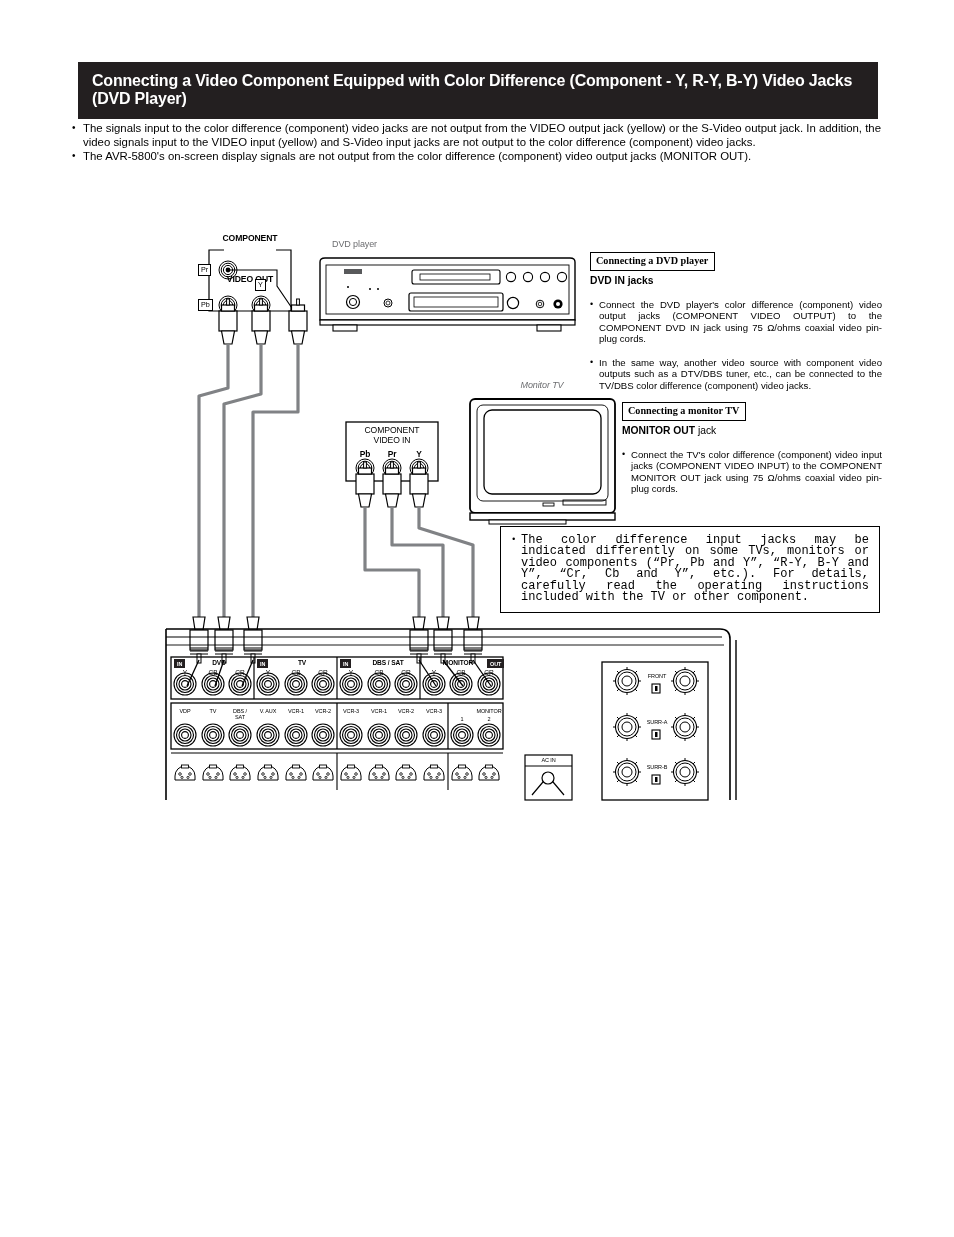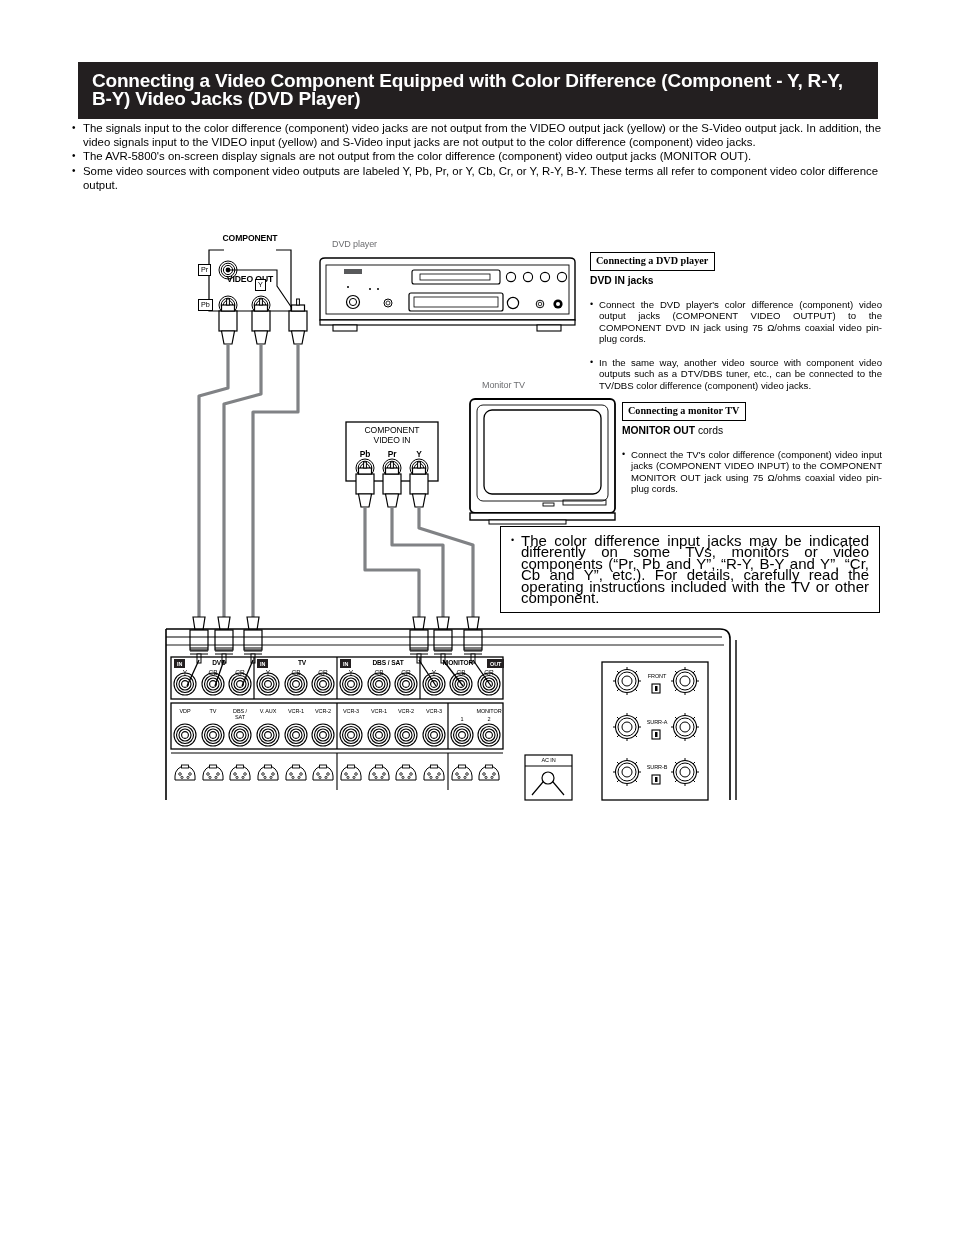--- a/index.html
+++ b/index.html
@@ -16,21 +16,21 @@
   
   .header-bar {
     position: absolute;
     left: 78px; top: 62px;
     width: 800px;
     background: #231f20;
     color: #fff;
     padding: 10px 14px 11px 14px;
     box-sizing: border-box;
     font-weight: bold;
-    font-size: 19px;
+    font-size: 16px;
     line-height: 18px;
     letter-spacing: -0.2px;
   }
 
   
   .intro {
     position: absolute;
     left: 70px; top: 121px;
     width: 818px;
     font-size: 11.4px;
@@ -125,38 +125,38 @@
     position: absolute;
     left: 500px; top: 526px;
     width: 380px;
     border: 1px solid #000;
     box-sizing: border-box;
     padding: 8px 10px 9px 10px;
   }
   .notebox .cb {
     position: relative;
     padding-left: 10px;
-    font-size: 15px;
+    font-size: 12px;
     line-height: 11.4px;
     text-align: justify;
+    font-family: Liberation Mono, monospace;
   }
   .notebox .cb::before {
     content: "\2022";
     position: absolute; left: 0; top: 0; font-size: 9px;
   }
 </style>
 </head>
 <body>
 
 <div class="header-bar">Connecting a Video Component Equipped with Color Difference (Component - Y, R-Y, B-Y) Video Jacks (DVD Player)</div>
 
 <div class="intro">
   <div class="bl">The signals input to the color difference (component) video jacks are not output from the VIDEO output jack (yellow) or the S-Video output jack. In addition, the video signals input to the VIDEO input (yellow) and S-Video input jacks are not output to the color difference (component) video jacks.</div>
   <div class="bl">The AVR-5800's on-screen display signals are not output from the color difference (component) video output jacks (MONITOR OUT).</div>
-  <div class="bl">Some video sources with component video outputs are labeled Y, Pb, Pr, or Y, Cb, Cr, or Y, R-Y, B-Y. These terms all refer to component video color difference output.</div>
 </div>
 
 <svg id="diagram" viewBox="0 0 954 1237" xmlns="http://www.w3.org/2000/svg">
   <defs>
 
     <g id="rcajack">
       <circle r="11" fill="none" stroke="#000" stroke-width="1.1"></circle>
       <circle r="8.5" fill="none" stroke="#000" stroke-width="1.1"></circle>
       <circle r="6" fill="none" stroke="#000" stroke-width="1.1"></circle>
       <circle r="3.4" fill="none" stroke="#000" stroke-width="1.1"></circle>
@@ -395,21 +395,21 @@
   </g>
 </svg>
 
 <div class="lbl" style="left:206px; top:234px; width:88px; font-weight:bold; font-size:8.6px;">COMPONENT</div>
 <div class="lbl" style="left:206px; top:243px; width:88px; font-weight:bold; font-size:8.6px;margin-top:32px;">VIDEO OUT</div>
 <div class="boxlbl" style="left:198px; top:264px;">Pr</div>
 <div class="boxlbl" style="left:198px; top:299px;">Pb</div>
 <div class="boxlbl" style="left:255px; top:279px;">Y</div>
 
 <div class="lbl grey" style="left:320px; top:240px; width:120px; text-align:left;">DVD player</div>
-<div class="lbl grey" style="left:470px; top:381px; width:120px; text-align:left;">Monitor TV</div>
+<div class="lbl grey" style="left:470px; top:381px; width:120px; text-align:center;font-style:italic;">Monitor TV</div>
 
 <div class="lbl" style="left:346px; top:426px; width:92px; font-size:8.6px;">COMPONENT</div>
 <div class="lbl" style="left:346px; top:436px; width:92px; font-size:8.6px;">VIDEO IN</div>
 <div class="lbl" style="left:352px; top:450px; width:26px; font-weight:bold;">Pb</div>
 <div class="lbl" style="left:379px; top:450px; width:26px; font-weight:bold;">Pr</div>
 <div class="lbl" style="left:406px; top:450px; width:26px; font-weight:bold;">Y</div>
 
 <div class="boxlbl dark" style="left:174px; top:659px;">IN</div>
 <div class="lbl sm" style="left:198px; top:659px; width:42px; font-weight:bold;">DVD</div>
 <div class="boxlbl dark" style="left:257px; top:659px;">IN</div>
@@ -455,19 +455,19 @@
 
 <div class="callout" style="left:590px; top:250px; width:292px;">
   <div class="tag">Connecting a DVD player</div>
   <h4>DVD IN jacks</h4>
   <div class="cb">Connect the DVD player's color difference (component) video output jacks (COMPONENT VIDEO OUTPUT) to the COMPONENT DVD IN jack using 75 Ω/ohms coaxial video pin-plug cords.</div>
   <div class="cb">In the same way, another video source with component video outputs such as a DTV/DBS tuner, etc., can be connected to the TV/DBS color difference (component) video jacks.</div>
 </div>
 
 <div class="callout" style="left:622px; top:400px; width:260px;">
   <div class="tag">Connecting a monitor TV</div>
-  <h4><span>MONITOR OUT</span><span class="sub"> cords</span></h4>
+  <h4><span>MONITOR OUT</span><span class="sub"> jack</span></h4>
   <div class="cb">Connect the TV's color difference (component) video input jacks (COMPONENT VIDEO INPUT) to the COMPONENT MONITOR OUT jack using 75 Ω/ohms coaxial video pin-plug cords.</div>
 </div>
 
 <div class="notebox">
   <div class="cb">The color difference input jacks may be indicated differently on some TVs, monitors or video components (“Pr, Pb and Y”, “R-Y, B-Y and Y”, “Cr, Cb and Y”, etc.). For details, carefully read the operating instructions included with the TV or other component.</div>
 </div>
 
 </body></html>

